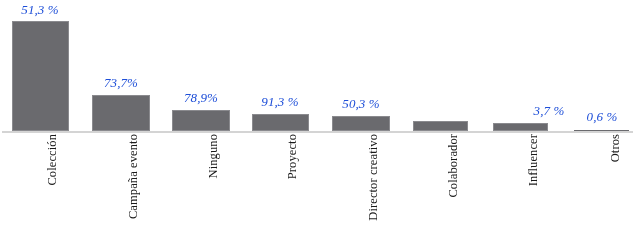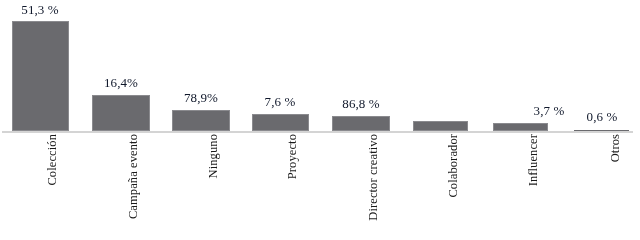--- a/index.html
+++ b/index.html
@@ -39,24 +39,25 @@
     border: 1px solid #8a8a8e;
     box-sizing: border-box;
   }
   .bar.zero {
     border: none;
     background: transparent;
   }
   .value-label {
     position: absolute;
     font-size: 13px;
-    color: #0f172a;
+    color: #1d4ed8;
     white-space: nowrap;
     text-align: center;
     letter-spacing: 0.1px;
+    font-style: italic;
   }
   
   #category-axis {
     position: absolute;
     left: 0;
     top: 134px;
     width: 640px;
     height: 97px;
   }
   .cat-label {
@@ -72,27 +73,27 @@
 </style>
 </head>
 <body>
 
 <div id="chart-root">
 
   <div id="plot-area">
       <div class="bar" style="left: 12px; width: 57px; height: 110px; background: rgb(106, 106, 110); border-color: rgb(138, 138, 142);"></div>
       <div class="value-label" style="top: 2px; left: 0px; width: 80px;">51,3 %</div>
       <div class="bar" style="left: 92px; width: 58px; height: 36px; background: rgb(106, 106, 110); border-color: rgb(138, 138, 142);"></div>
-      <div class="value-label" style="top: 75px; left: 81px; width: 80px;">16,4%</div>
+      <div class="value-label" style="top: 75px; left: 81px; width: 80px;">73,7%</div>
       <div class="bar" style="left: 172px; width: 58px; height: 21px; background: rgb(106, 106, 110); border-color: rgb(138, 138, 142);"></div>
       <div class="value-label" style="top: 90px; left: 161px; width: 80px;">78,9%</div>
       <div class="bar" style="left: 252px; width: 57px; height: 17px; background: rgb(106, 106, 110); border-color: rgb(138, 138, 142);"></div>
-      <div class="value-label" style="top: 94px; left: 240px; width: 80px;">7,6 %</div>
+      <div class="value-label" style="top: 94px; left: 240px; width: 80px;">91,3 %</div>
       <div class="bar" style="left: 332px; width: 58px; height: 15px; background: rgb(106, 106, 110); border-color: rgb(138, 138, 142);"></div>
-      <div class="value-label" style="top: 96px; left: 321px; width: 80px;">86,8 %</div>
+      <div class="value-label" style="top: 96px; left: 321px; width: 80px;">50,3 %</div>
       <div class="bar" style="left: 413px; width: 55px; height: 10px; background: rgb(106, 106, 110); border-color: rgb(138, 138, 142);"></div>
       <div class="bar" style="left: 493px; width: 55px; height: 8px; background: rgb(106, 106, 110); border-color: rgb(138, 138, 142);"></div>
       <div class="value-label" style="top: 103px; left: 509px; width: 80px;">3,7 %</div>
       <div class="bar zero" style="left: 574px; width: 55px; height: 1px; background: rgb(106, 106, 110);"></div>
       <div class="value-label" style="top: 109px; left: 562px; width: 80px;">0,6 %</div>
     </div>
 
   <div id="axis-line"></div>
 
   <div id="category-axis">

